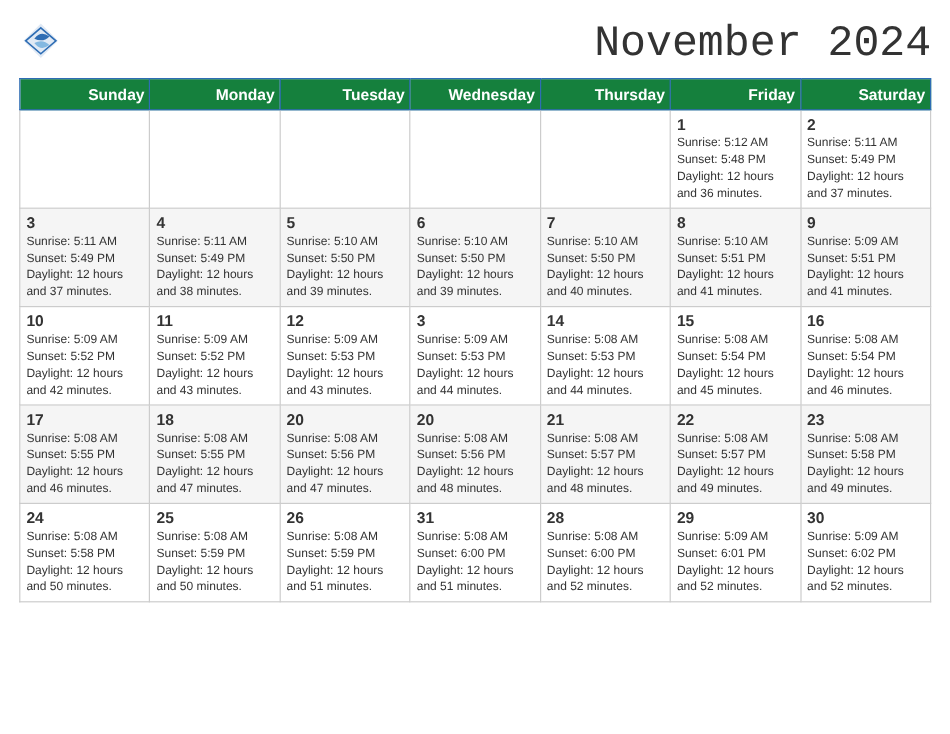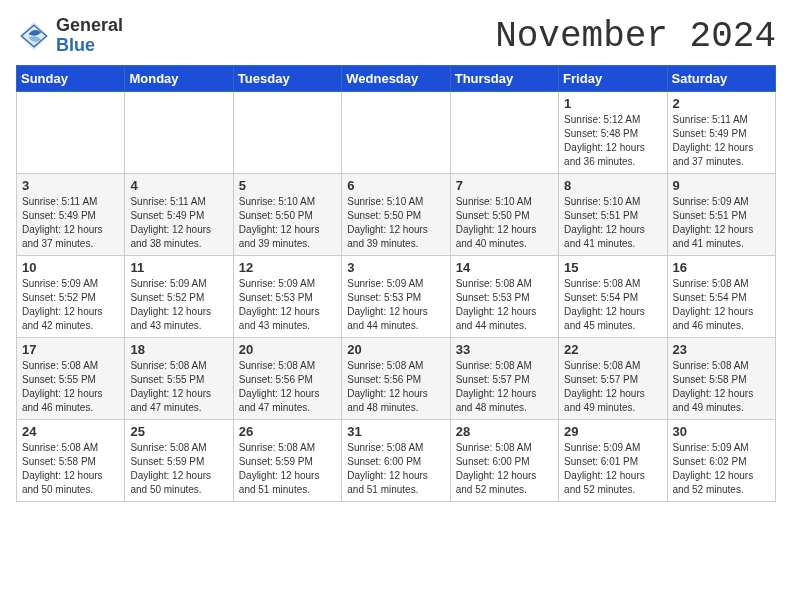--- a/index.html
+++ b/index.html
@@ -44,24 +44,24 @@
     .location {
       font-size: 15px;
       color: #555;
     }
     .calendar-table {
       width: 100%;
       border-collapse: collapse;
       font-size: 11px;
     }
     .calendar-table th {
-      background: #1d4ed8;
+      background: #15803d;
       color: #fff;
       padding: 5px 4px;
-      text-align: left;
+      text-align: right;
       font-size: 13px;
       font-weight: bold;
       border: 1px solid #2e6db4;
     }
     .calendar-table td {
       border: 1px solid #ccc;
       vertical-align: top;
       padding: 4px 5px;
       width: 108px;
       min-height: 80px;
@@ -91,24 +91,20 @@
 <body>
 
 <div class="header">
   <div class="logo">
     <svg class="logo-icon" viewBox="0 0 40 40">
       <polygon points="20,4 36,20 20,36 4,20" fill="#2e6db4" opacity="0.15"></polygon>
       <polygon points="20,8 34,20 20,32 6,20" fill="none" stroke="#2e6db4" stroke-width="1.5"></polygon>
       <path d="M14,18 Q20,10 28,16 Q22,22 14,18Z" fill="#2e6db4"></path>
       <path d="M14,22 Q20,30 28,24 Q22,18 14,22Z" fill="#5ba3d9" opacity="0.7"></path>
     </svg>
-    <div class="logo-text">
-      <span class="logo-general">General</span><br>
-      <span class="logo-blue">Blue</span>
-    </div>
   </div>
   <div class="title-block">
     <div class="month-title">November 2024</div>
   </div>
 </div>
 
 <table class="calendar-table">
   <thead>
     <tr>
     <th>Sunday</th>
@@ -207,21 +203,21 @@
         </td>
         <td>
           <span class="day-number">20</span>
           <div class="day-info">Sunrise: 5:08 AM<br>Sunset: 5:56 PM<br>Daylight: 12 hours and 47 minutes.</div>
         </td>
         <td>
           <span class="day-number">20</span>
           <div class="day-info">Sunrise: 5:08 AM<br>Sunset: 5:56 PM<br>Daylight: 12 hours and 48 minutes.</div>
         </td>
         <td>
-          <span class="day-number">33</span>
+          <span class="day-number">21</span>
           <div class="day-info">Sunrise: 5:08 AM<br>Sunset: 5:57 PM<br>Daylight: 12 hours and 48 minutes.</div>
         </td>
         <td>
           <span class="day-number">22</span>
           <div class="day-info">Sunrise: 5:08 AM<br>Sunset: 5:57 PM<br>Daylight: 12 hours and 49 minutes.</div>
         </td>
         <td>
           <span class="day-number">23</span>
           <div class="day-info">Sunrise: 5:08 AM<br>Sunset: 5:58 PM<br>Daylight: 12 hours and 49 minutes.</div>
         </td>

